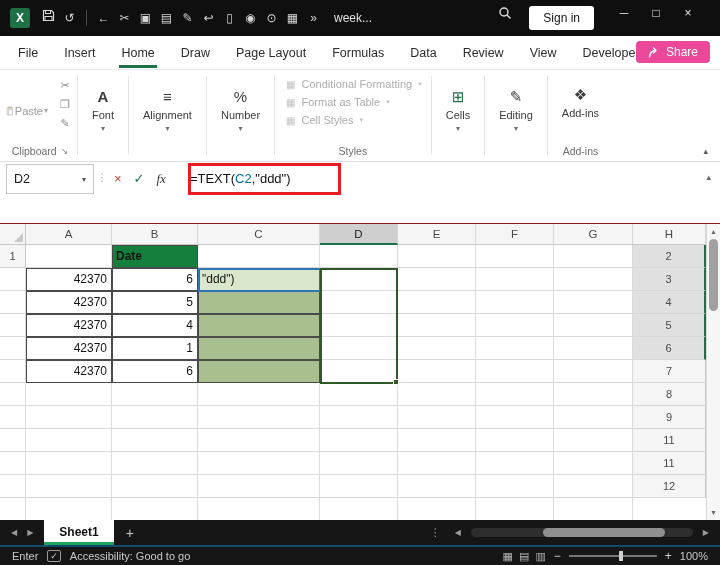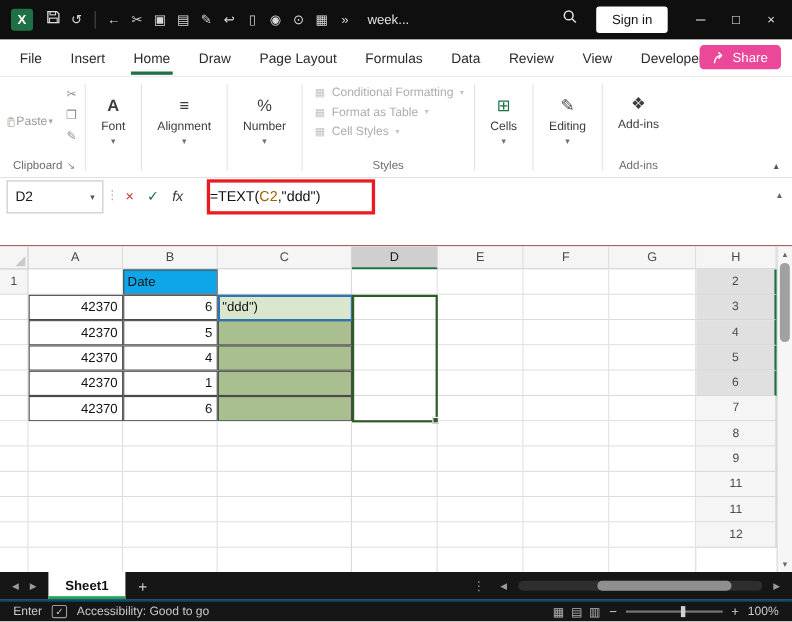--- a/index.html
+++ b/index.html
@@ -9,21 +9,21 @@
 
   
   .titlebar{flex:0 0 36px;background:#0f0f0f;display:flex;align-items:center;color:#e6e6e6;padding:0 0 0 10px}
   .excel-logo{width:20px;height:20px;background:#1e7145;color:#fff;font-weight:bold;font-size:12px;
     display:flex;align-items:center;justify-content:center;border-radius:3px;margin-right:8px}
   .tb-ic{width:21px;text-align:center;font-size:12px;color:#d6d6d6;cursor:default;display:inline-block;line-height:20px}
   .tb-sep{display:inline-block;width:1px;height:16px;background:#4a4a4a;margin:0 6px;vertical-align:middle}
   .tb-strip{display:flex;align-items:center}
   .tb-doc{font-size:12px;color:#e0e0e0;margin-left:10px}
   .tb-left{display:flex;align-items:center}
-  .tb-right{margin-left:auto;display:flex;align-items:center;gap:14px;padding-right:3px}
+  .tb-right{margin-left:auto;display:flex;align-items:flex-start;gap:14px;padding-right:16px}
   .signin{background:#fff;color:#141414;border:none;border-radius:3px;padding:5px 14px;font-size:12px;
     font-family:"Liberation Sans",sans-serif;cursor:pointer}
   .wc-strip{display:flex;align-items:center}
   .wc{width:32px;text-align:center;font-size:12px;color:#e6e6e6}
 
   
   .menubar{flex:0 0 34px;background:#fff;display:flex;align-items:center;padding:0 6px 0 16px;gap:22px;position:relative;border-bottom:1px solid #ececec}
   .mtab{font-size:12.5px;color:#2b2b2b;padding:9px 2px 5px;border-bottom:3px solid transparent;cursor:default;white-space:nowrap}
   .mtab.active{border-bottom:3px solid #1e7145}
   .share-btn{position:absolute;right:10px;top:5px;display:flex;align-items:center;gap:6px;background:#ec4899;
@@ -57,42 +57,42 @@
   
   .fxbar{flex:0 0 62px;background:#fff;border-bottom:1px solid #7f1d1d;position:relative}
   .fxrow{display:flex;height:33px}
   .name-box{width:88px;height:30px;margin:2px 0 0 6px;border:1px solid #c6c6c6;display:flex;align-items:center;
     justify-content:space-between;padding:0 7px;font-size:12.5px;color:#1a1a1a}
   .nb-chev{font-size:8px;color:#555}
   .fdots{width:16px;text-align:center;color:#a8a8a8;font-size:11px;padding-top:9px}
   .fx-btns{display:flex;gap:12px;padding:9px 8px 0 4px;font-size:13px}
   .fx-cancel{color:#c0392b}
   .fx-enter{color:#1e7145}
-  .fx-fx{font-style:italic;color:#3a3a3a;font-family:Liberation Sans, sans-serif}
+  .fx-fx{font-style:italic;color:#3a3a3a;font-family:Liberation Serif, serif}
   .fx-text{font-size:13px;color:#111;padding:9px 0 0 16px;white-space:pre}
-  .refblue{color:#a16207}
+  .refblue{color:#0369a1}
   .red-box{position:absolute;left:188px;top:1px;width:153px;height:32px;border:3px solid #ea1b22;pointer-events:none}
   .fx-expand{position:absolute;right:9px;top:10px;font-size:9px;color:#666}
 
   
   .grid-zone{flex:1 1 auto;display:flex;position:relative;background:#fff;overflow:hidden}
   .grid-wrap{position:relative;width:706px}
   .grid{display:grid;position:relative}
   .corner{background:#f5f5f5;border-right:1px solid #c9c9c9;border-bottom:1px solid #c9c9c9;position:relative}
   .corner::after{content:"";position:absolute;right:2px;bottom:2px;border-left:9px solid transparent;border-bottom:9px solid #c9c9c9}
   .colhdr{background:#f5f5f5;border-right:1px solid #d6d6d6;border-bottom:1px solid #c9c9c9;font-size:11.5px;color:#4a4a4a;
     display:flex;align-items:center;justify-content:center}
   .colhdr.sel{background:#cfcfcf;border-bottom:2px solid #1e7145;color:#1a1a1a}
   .rowhdr{background:#f5f5f5;border-right:1px solid #c9c9c9;border-bottom:1px solid #d6d6d6;font-size:11px;color:#4a4a4a;
     display:flex;align-items:center;justify-content:center}
   .rowhdr.sel{background:#e0e0e0;border-right:2px solid #1e7145}
   .cell{border-right:1px solid #dadada;border-bottom:1px solid #dadada;font-size:12px;color:#141414;background:#fff;
     display:flex;align-items:center;padding:0 4px;overflow:hidden;white-space:nowrap}
   .tbl{outline:1px solid #4a4a4a;outline-offset:-1px}
-  .c-hdr{background:#0ea5e9;font-weight:normal}
+  .c-hdr{background:#15803d;font-weight:bold}
   .c-num{justify-content:flex-end}
   .c-dact{background:#dbe7cd}
   .c-dsel{background:#a9bf90}
   .ref-box{position:absolute;left:198px;top:44px;width:123px;height:24px;border:2px solid #2e75b6;pointer-events:none}
   .range-box{position:absolute;left:320px;top:44px;width:78px;height:116px;border:2px solid #2f5a28;pointer-events:none}
   .fill-handle{position:absolute;left:393px;top:155px;width:6px;height:6px;background:#2f5a28;border:1px solid #fff}
   .vscroll{width:14px;border-left:1px solid #d9d9d9;background:#f6f6f6;display:flex;flex-direction:column;align-items:center;font-size:8px;color:#666}
   .sb{padding-top:3px}
   .vthumb{width:9px;height:72px;background:#a0a0a0;border-radius:5px;margin-top:3px}
   .sb-down{margin-top:auto;padding-bottom:3px}

